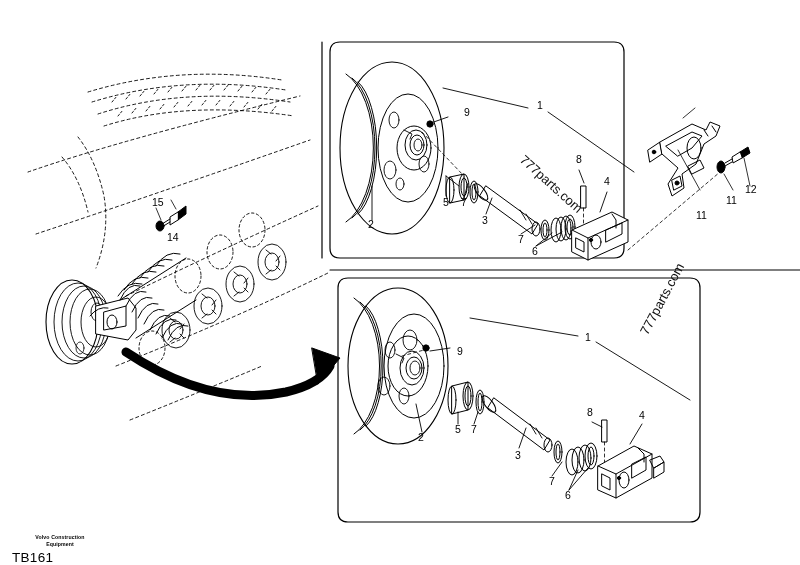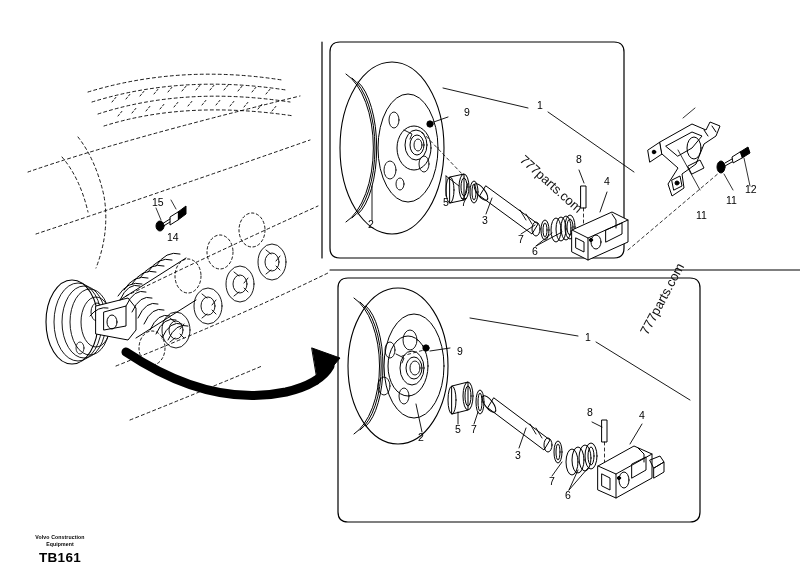--- a/index.html
+++ b/index.html
@@ -3,21 +3,21 @@
 <meta charset="utf-8">
 <style>
   html,body{margin:0;padding:0;background:#ffffff;}
   body{width:800px;height:565px;position:relative;overflow:hidden;
        font-family:"Liberation Sans",sans-serif;color:#000;}
   #sheet{position:absolute;left:0;top:0;width:800px;height:565px;}
   #sheet svg{display:block;}
   .footer{position:absolute;left:0;bottom:0;width:200px;}
   .fline{font-size:5.2px;font-weight:bold;text-align:center;width:96px;
          margin-left:12px;line-height:7px;letter-spacing:.1px;}
-  .fmodel{font-size:13.5px;font-weight:bold;text-align:center;width:96px;
+  .fmodel{font-size:13.5px;font-weight:normal;width:96px;
           margin-left:12px;margin-top:2px;letter-spacing:.3px;}
   .callout{position:absolute;font-size:10.5px;font-family:"Liberation Sans",sans-serif;
            color:#000;line-height:1;white-space:nowrap;}
   .wm{position:absolute;font-size:13px;color:#111;white-space:nowrap;
       font-family:"Liberation Sans",sans-serif;}
 </style>
 </head>
 <body>
 
 <div id="sheet">

